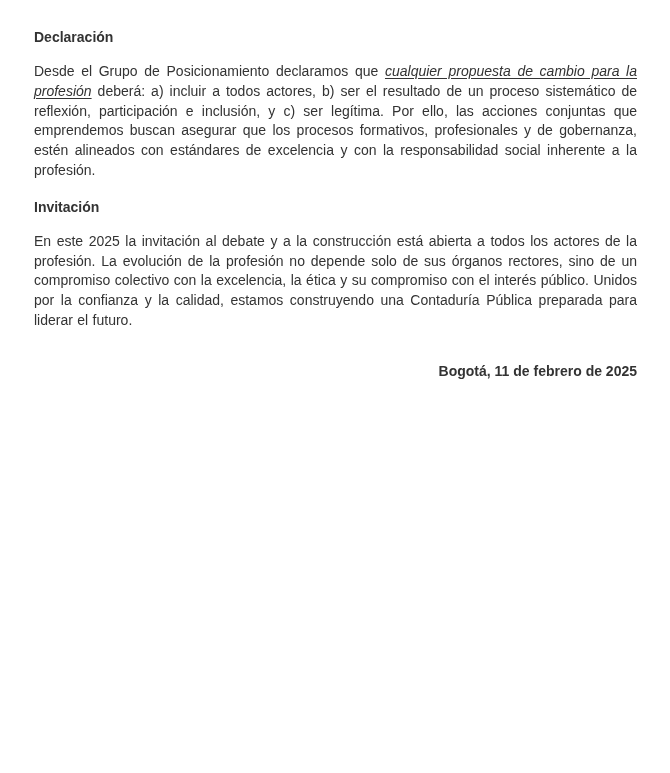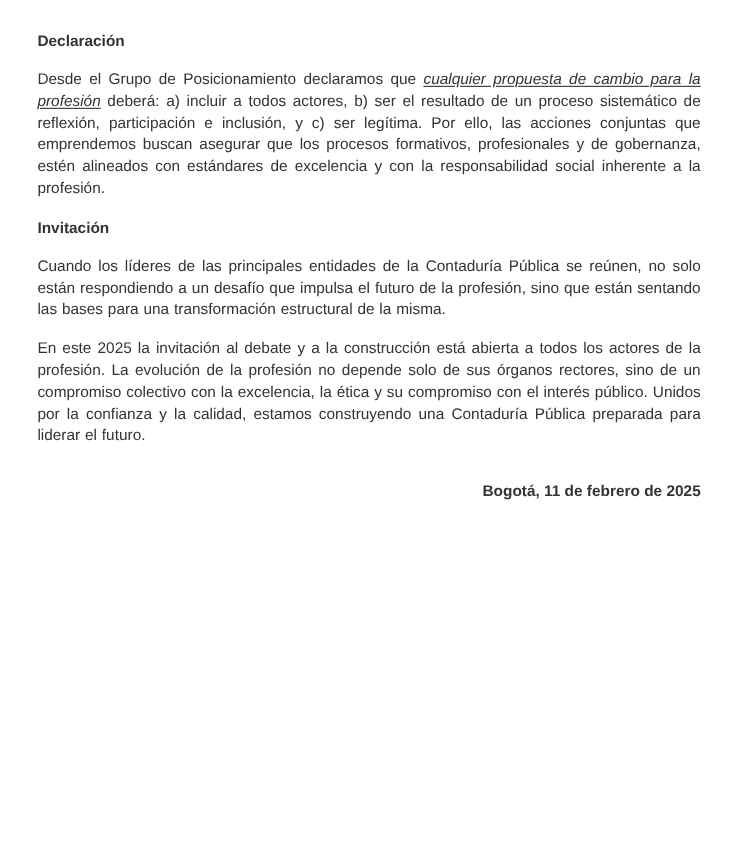--- a/index.html
+++ b/index.html
@@ -52,19 +52,18 @@
 <body>
 
 <div class="page">
 
   <h2 class="heading">Declaración</h2>
 
   <p class="para"><span>Desde el </span><span class="bold-phrase">Grupo de Posicionamiento</span><span> declaramos que </span><span class="emph-phrase">cualquier propuesta de cambio para la profesión</span><span> deberá: a) incluir a todos actores, b) ser el resultado de un proceso sistemático de reflexión, participación e inclusión, y c) ser legítima. Por ello, las acciones conjuntas que emprendemos buscan asegurar que los procesos formativos, profesionales y de gobernanza, estén alineados con estándares de excelencia y con la responsabilidad social inherente a la profesión.</span></p>
 
   <h2 class="heading">Invitación</h2>
 
-  <p class="para">Cuando los líderes de las principales entidades de la Contaduría Pública se reúnen, no solo están respondiendo a un desafío que impulsa el futuro de la profesión, sino que están sentando las bases para una transformación estructural de la misma.</p>
 
   <p class="para">En este 2025 la invitación al debate y a la construcción está abierta a todos los actores de la profesión. La evolución de la profesión no depende solo de sus órganos rectores, sino de un compromiso colectivo con la excelencia, la ética y su compromiso con el interés público. Unidos por la confianza y la calidad, estamos construyendo una Contaduría Pública preparada para liderar el futuro.</p>
 
   <p class="dateline">Bogotá, 11 de febrero de 2025</p>
 
 </div>
 
 </body></html>

